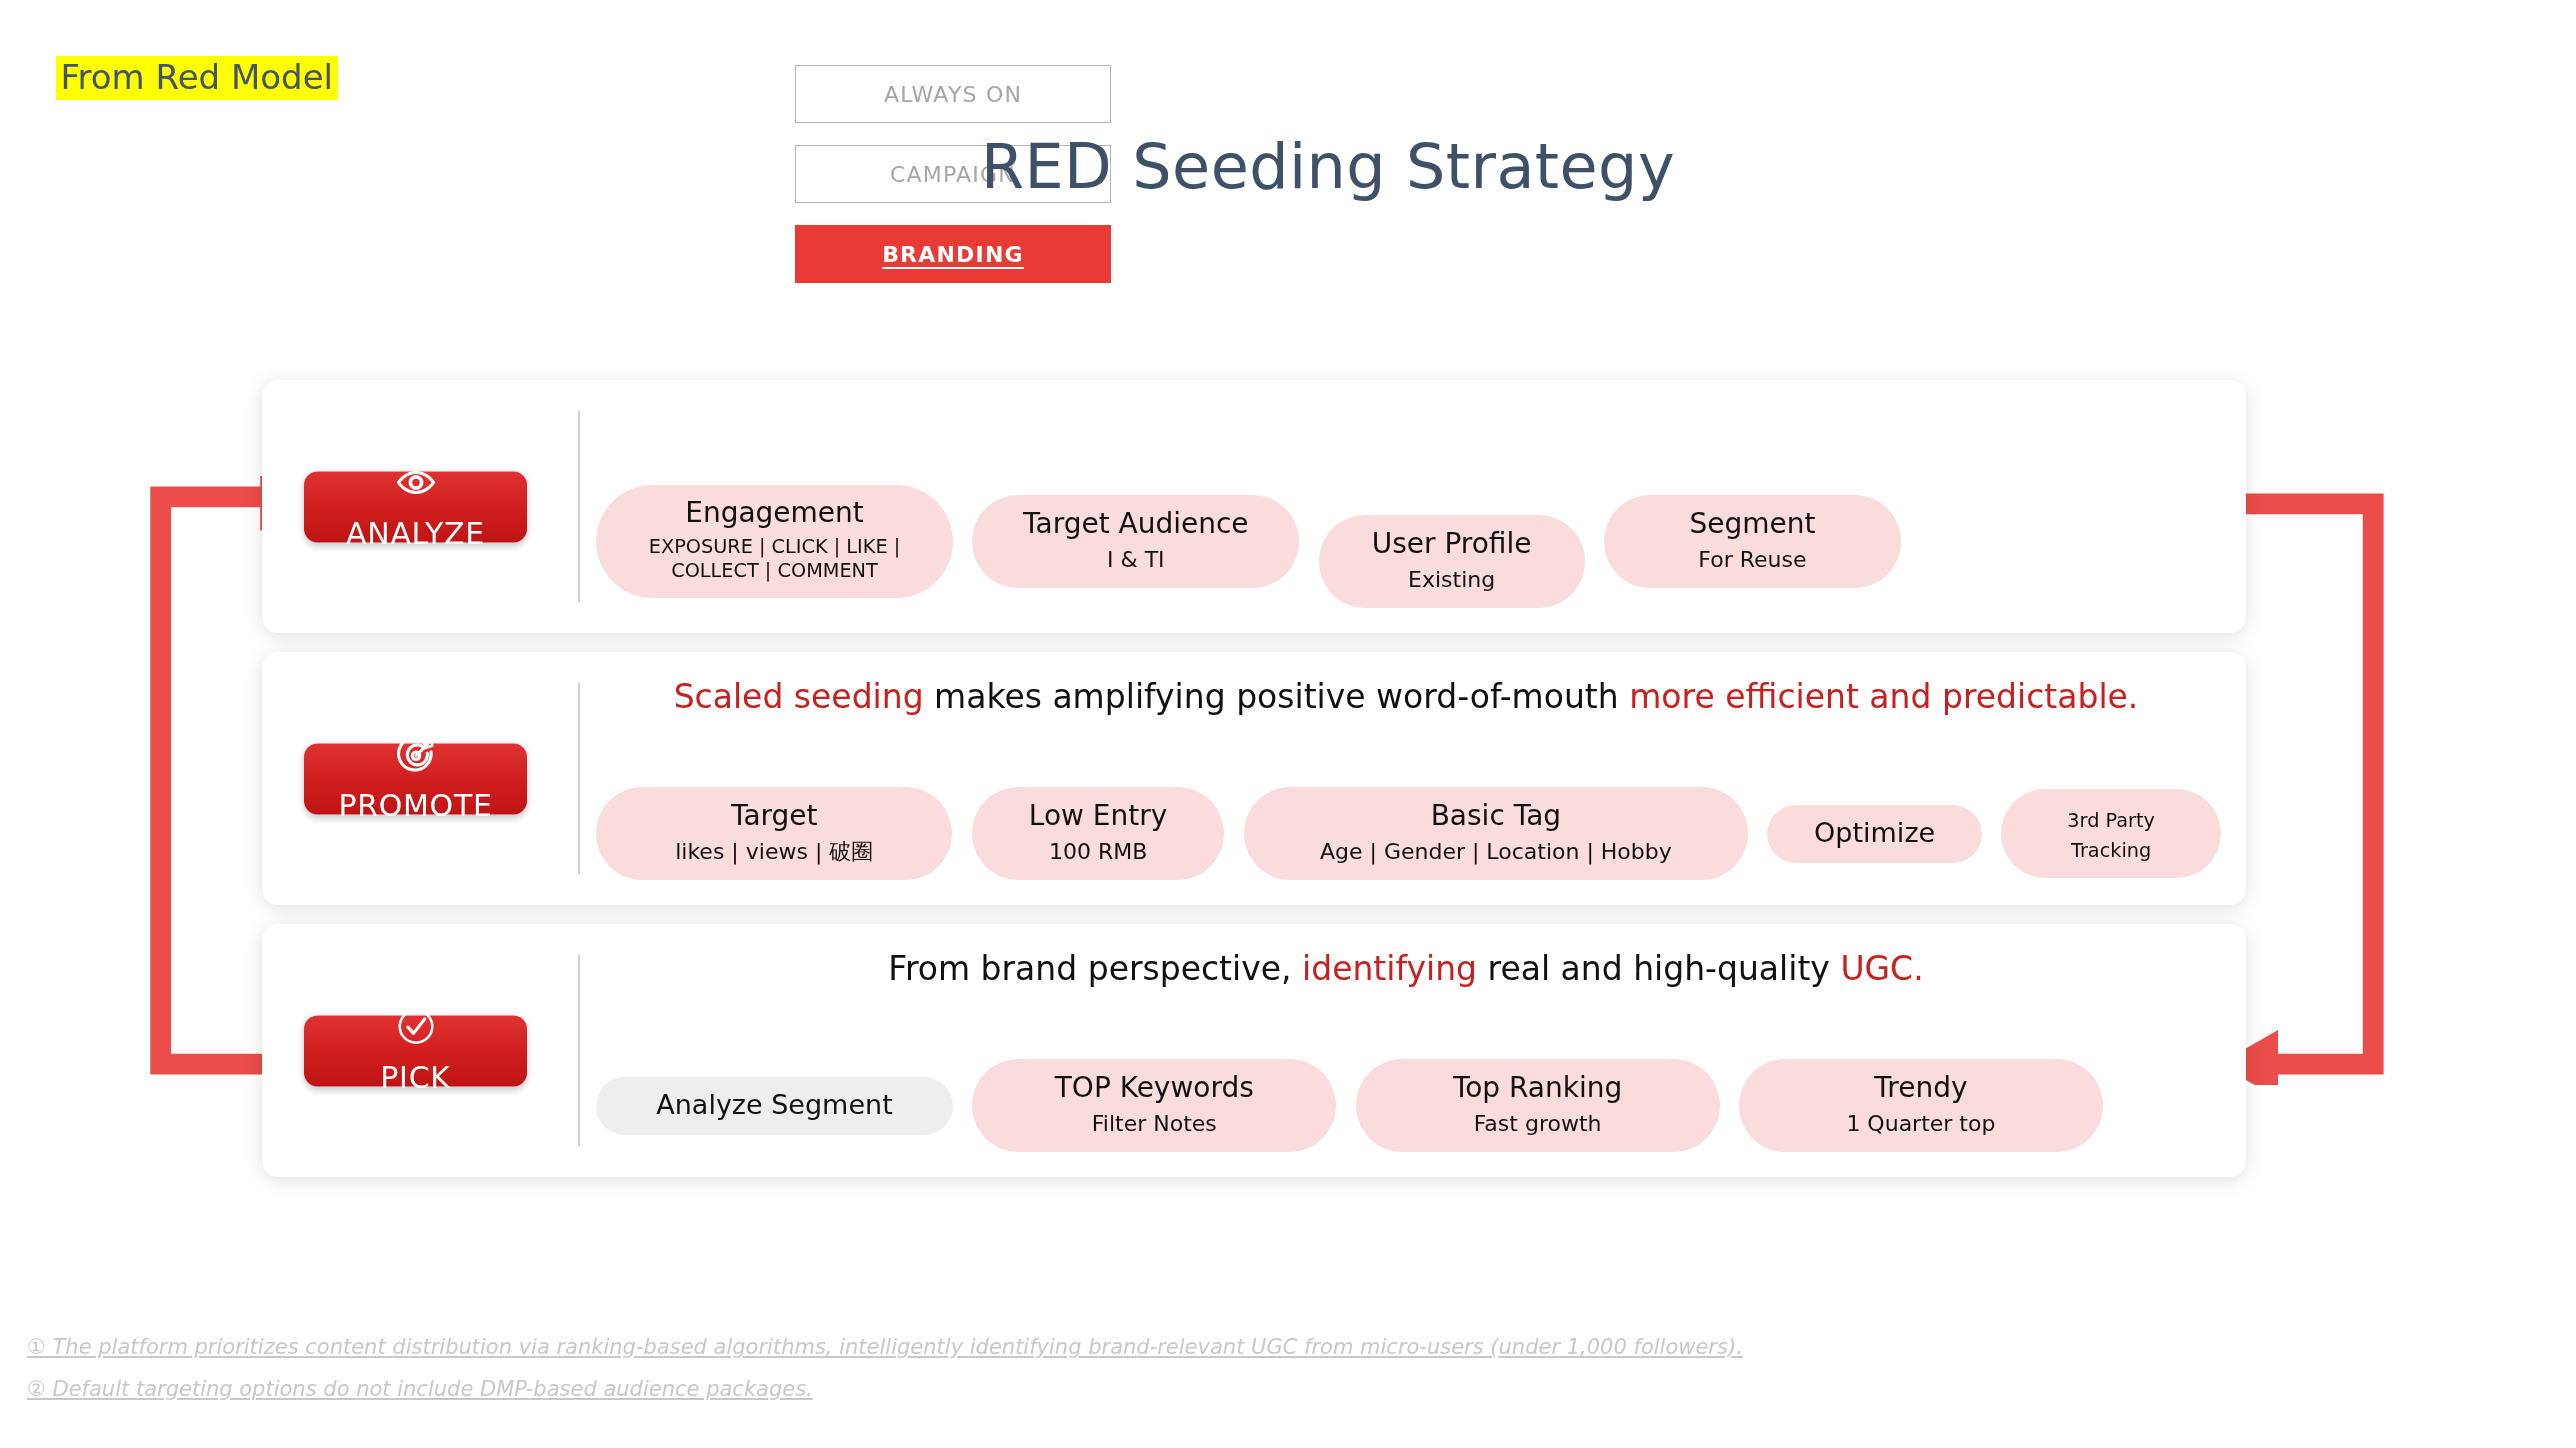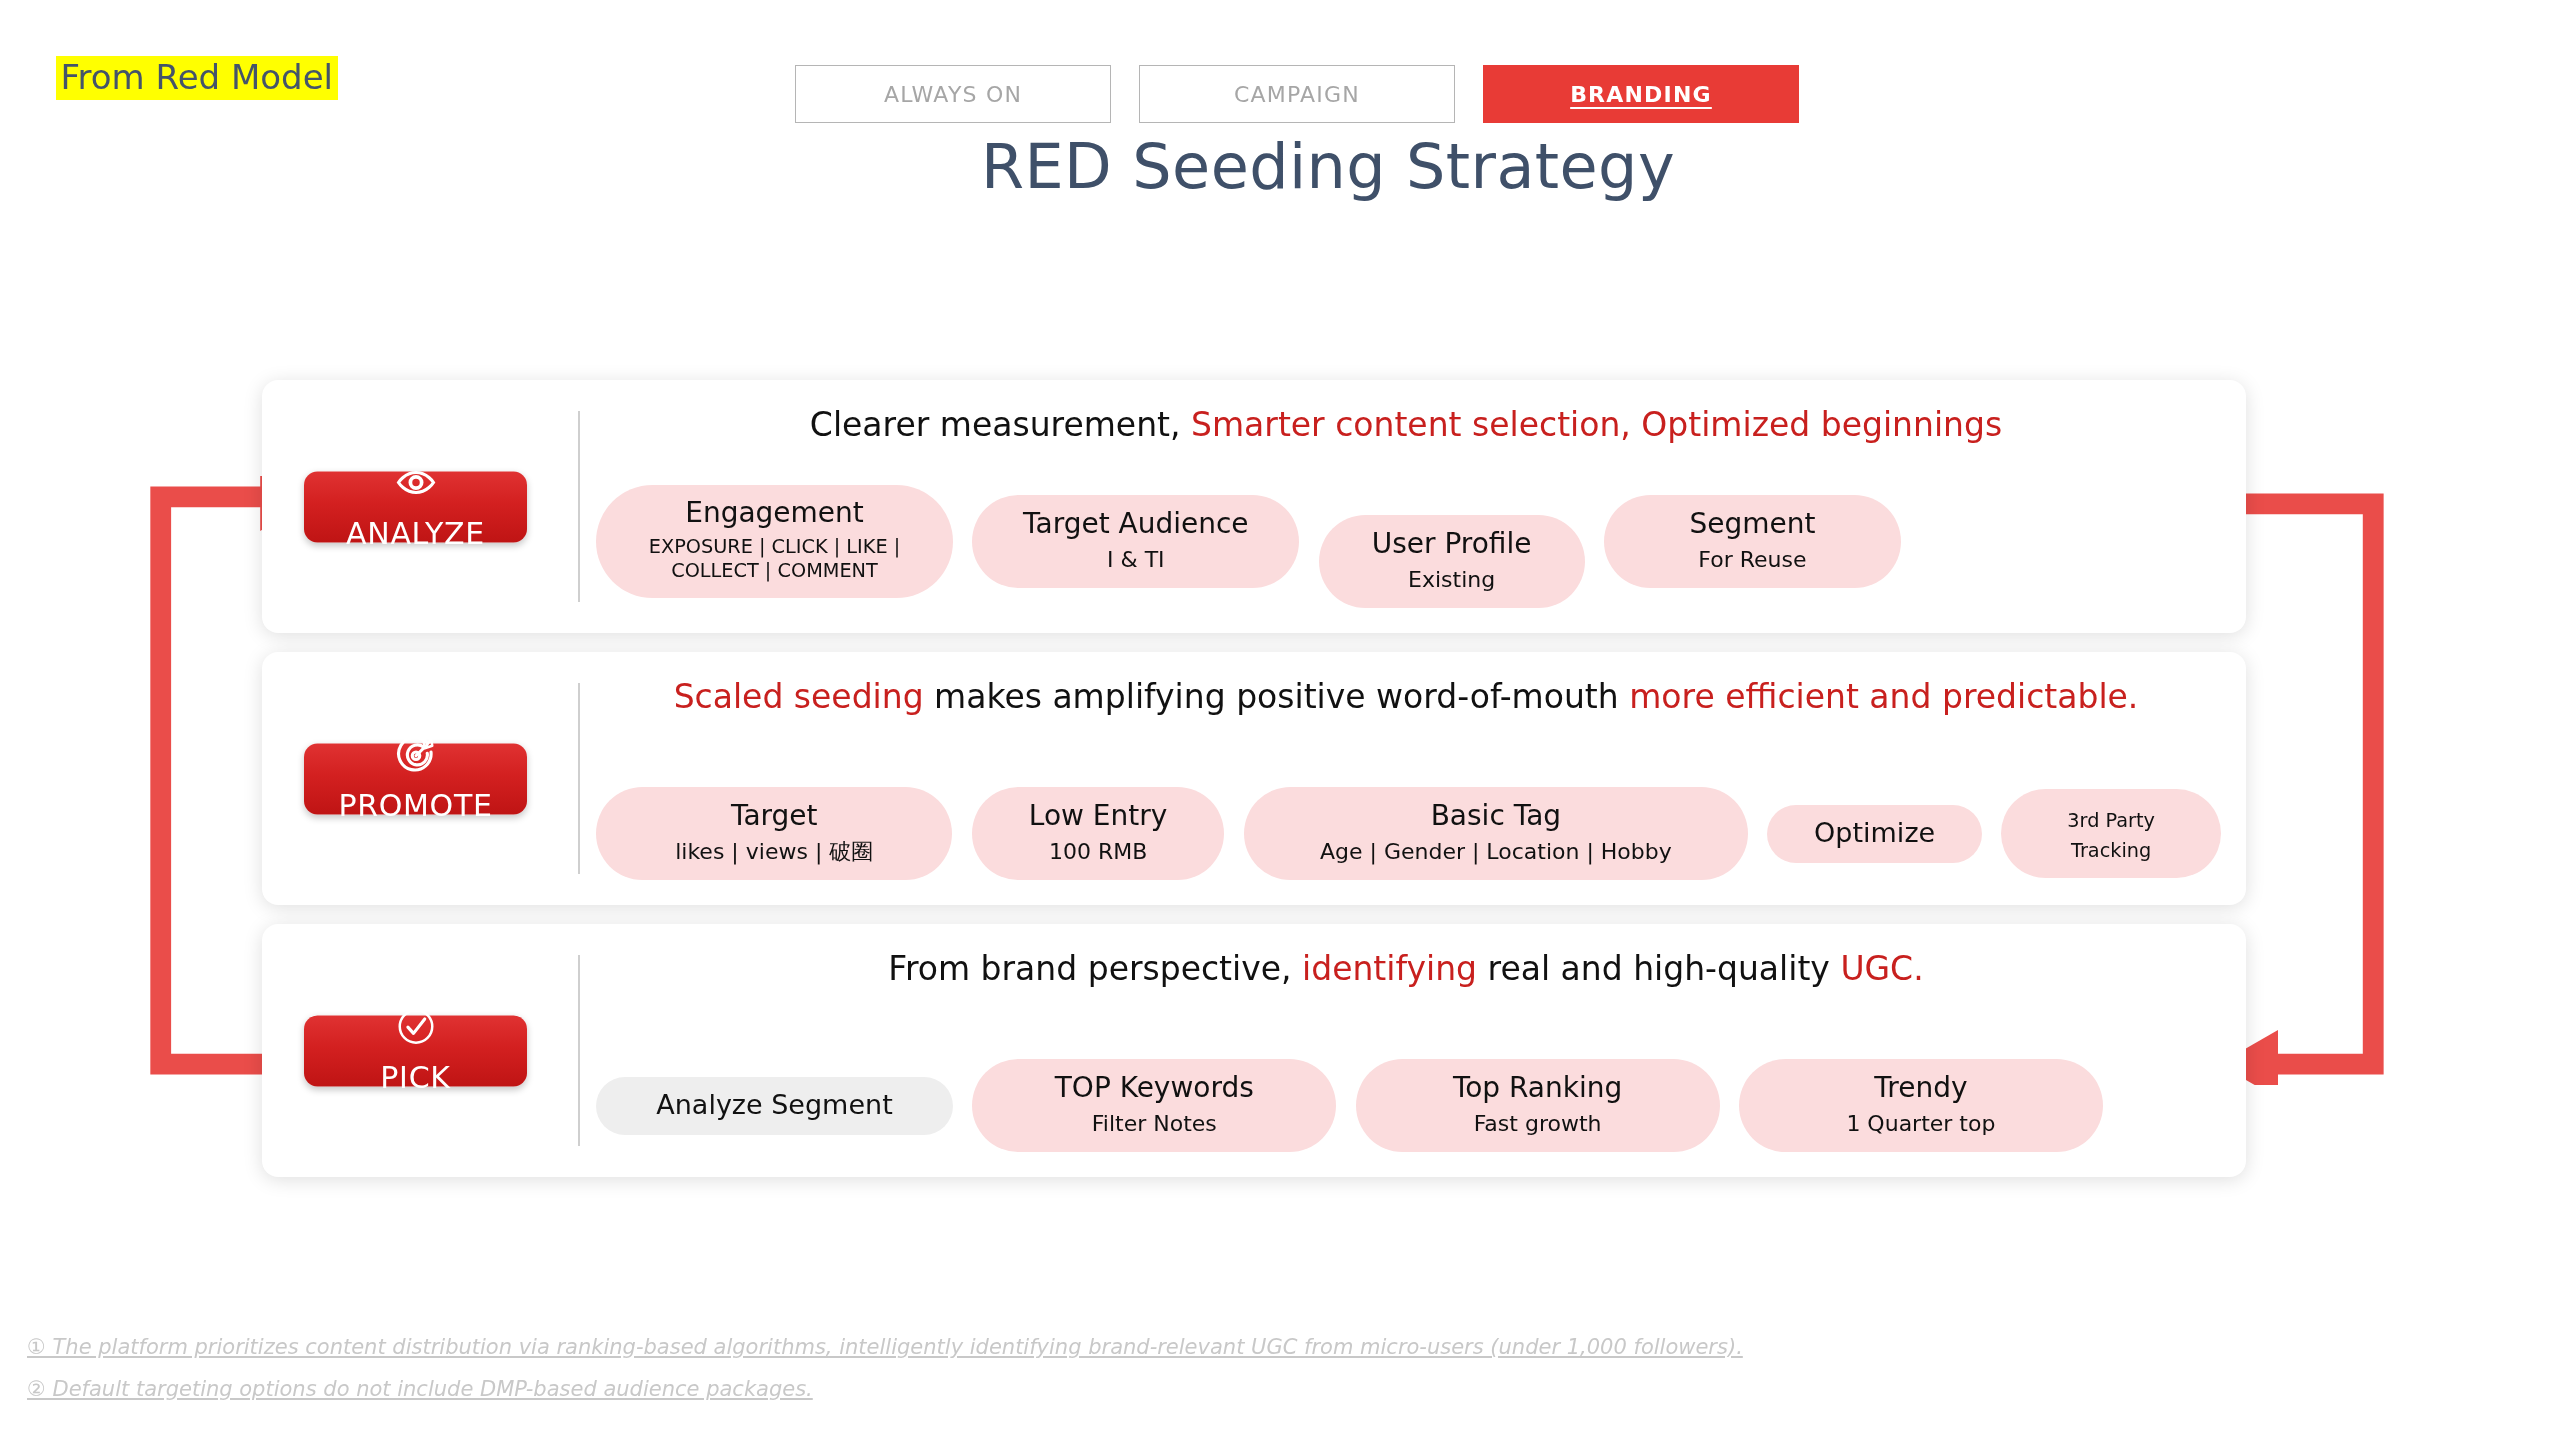--- a/index.html
+++ b/index.html
@@ -15,21 +15,21 @@
   .corner-tag {
     position: absolute; left: 56px; top: 56px;
     background: #ffff00; color: #44546a;
     font-size: 34px; line-height: 1.15;
     padding: 1.5px 4.5px 3px 4.5px;
     white-space: nowrap;
     font-family: "DejaVu Sans", sans-serif;
   }
   .tabs {
     position: absolute; left: 795px; top: 65px;
-    display: flex; gap: 28px;
+    display: flex; gap: 22px; flex-direction: column;
   }
   .tab {
     width: 316px; height: 58px;
     display: flex; align-items: center; justify-content: center;
     border: 1.5px solid #b5b5b5; background: #ffffff;
     color: #a6a6a6; font-size: 22px; letter-spacing: 1.2px;
     font-family: "DejaVu Sans", sans-serif;
   }
   .tab.active {
     background: #e83b36; border-color: #e83b36; color: #ffffff;
@@ -168,23 +168,20 @@
 
   <div class="row" id="row-analyze">
     <div class="badge">
       <svg class="ico" viewBox="0 0 64 64">
         <path d="M32 16 C14 16 4 32 4 32 C4 32 14 48 32 48 C50 48 60 32 60 32 C60 32 50 16 32 16 Z" fill="none" stroke="#ffffff" stroke-width="5"></path>
         <circle cx="32" cy="32" r="9" fill="none" stroke="#ffffff" stroke-width="6"></circle>
       </svg>
       <span class="lbl">ANALYZE</span>
     </div>
     <div class="divider"></div>
-    <div class="headline">
-      <span>Clearer measurement, </span><span class="hl-red">Smarter content selection, Optimized beginnings</span>
-    </div>
     <div class="pills">
       <div class="pill w-eng">
         <div class="t1">Engagement</div>
         <div class="t2 small">EXPOSURE | CLICK | LIKE | COLLECT | COMMENT</div>
       </div>
       <div class="pill w-ta">
         <div class="t1">Target Audience</div>
         <div class="t2">I &amp; TI</div>
       </div>
       <div class="pill w-up">

